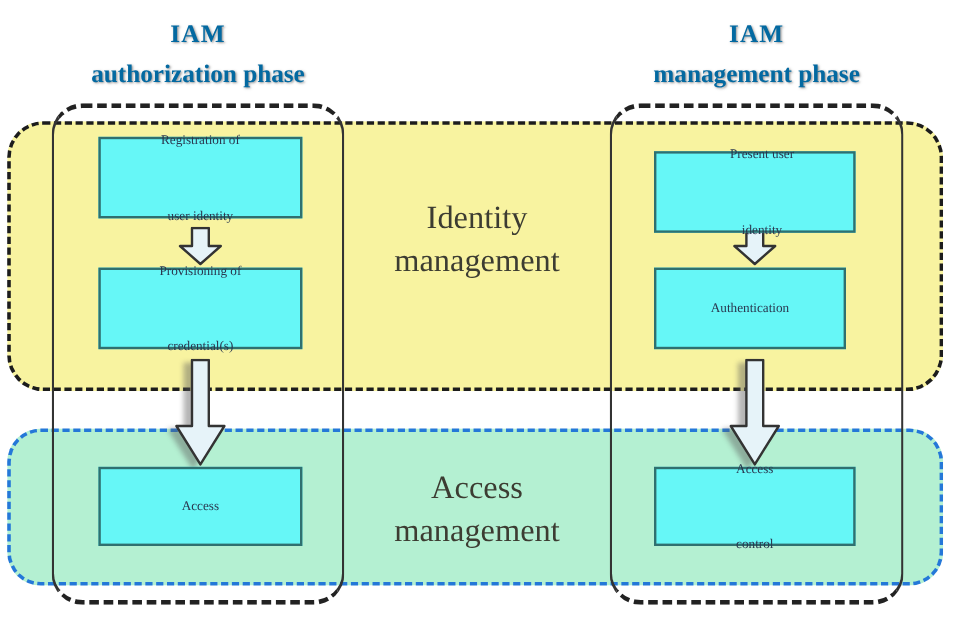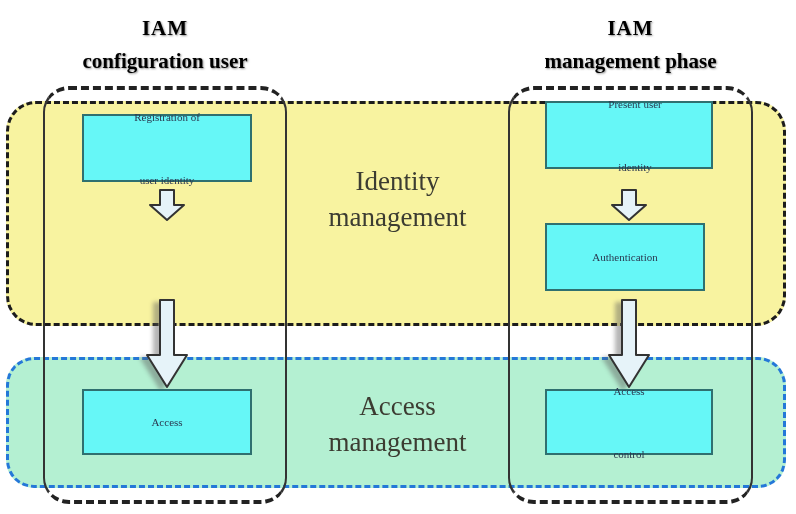--- a/index.html
+++ b/index.html
@@ -2,21 +2,21 @@
 <html><head>
 <meta charset="utf-8">
 <style>
   html,body{margin:0;padding:0;background:#ffffff;}
   .stage{
     position:relative;width:796px;height:514px;background:#ffffff;overflow:hidden;
     font-family:"Liberation Serif","DejaVu Serif",serif;
   }
   
   .col-header{
-    position:absolute;top:12px;text-align:center;color:#000000;
+    position:absolute;top:12px;text-align:center;color:#0369a1;
     font-size:21px;line-height:33px;font-weight:600;
     text-shadow:1px 1px 2px rgba(60,60,60,0.55);
   }
   .col-header .l1{letter-spacing:1px;}
   
   .band{position:absolute;left:6px;width:780px;box-sizing:border-box;z-index:1;}
   .band.identity{
     top:101px;height:225px;background:#f8f3a0;
     border:3px dashed #1c1c1c;border-radius:30px;
   }
@@ -50,21 +50,21 @@
   .arrow.long{filter:drop-shadow(-6px 3px 2px rgba(90,90,90,0.45));}
   .arrow svg{display:block;}
 </style>
 </head>
 <body>
 
 <div class="stage">
 
   <div class="col-header" style="left:43px;width:244px;">
     <div class="l1">IAM</div>
-    <div class="l2">configuration user</div>
+    <div class="l2">authorization phase</div>
   </div>
   <div class="col-header" style="left:508px;width:245px;">
     <div class="l1">IAM</div>
     <div class="l2">management phase</div>
   </div>
 
   <div class="band identity"></div>
   <div class="band access"></div>
 
   <div class="phase-col left"></div>
@@ -76,25 +76,29 @@
   </div>
   <div class="row-label" style="top:388px;">
     <div>Access</div>
     <div>management</div>
   </div>
 
   <div class="pbox" style="left:82px;top:114px;width:170px;height:68px;">
     <div>Registration of</div>
     <div>user identity</div>
   </div>
+  <div class="pbox" style="left:82px;top:223px;width:170px;height:68px;">
+    <div>Provisioning of</div>
+    <div>credential(s)</div>
+  </div>
   <div class="pbox" style="left:82px;top:389px;width:170px;height:66px;">
     <div>Access</div>
   </div>
 
-  <div class="pbox" style="left:545px;top:101px;width:168px;height:68px;padding-left:12px;">
+  <div class="pbox" style="left:545px;top:126px;width:168px;height:68px;padding-left:12px;">
     <div>Present user</div>
     <div>identity</div>
   </div>
   <div class="pbox" style="left:545px;top:223px;width:160px;height:68px;">
     <div>Authentication</div>
   </div>
   <div class="pbox" style="left:545px;top:389px;width:168px;height:66px;">
     <div>Access</div>
     <div>control</div>
   </div>

